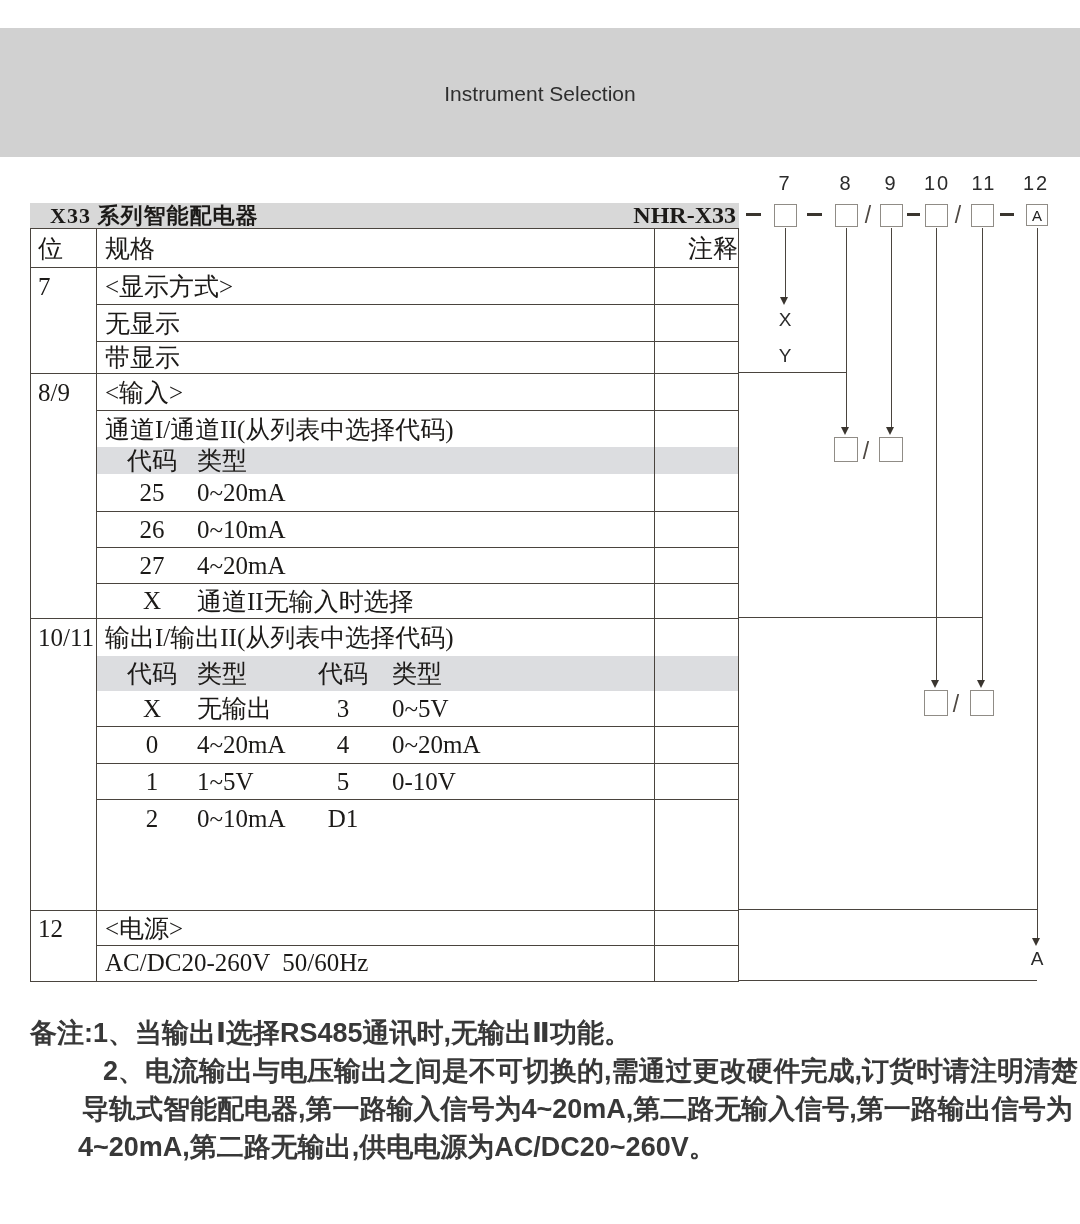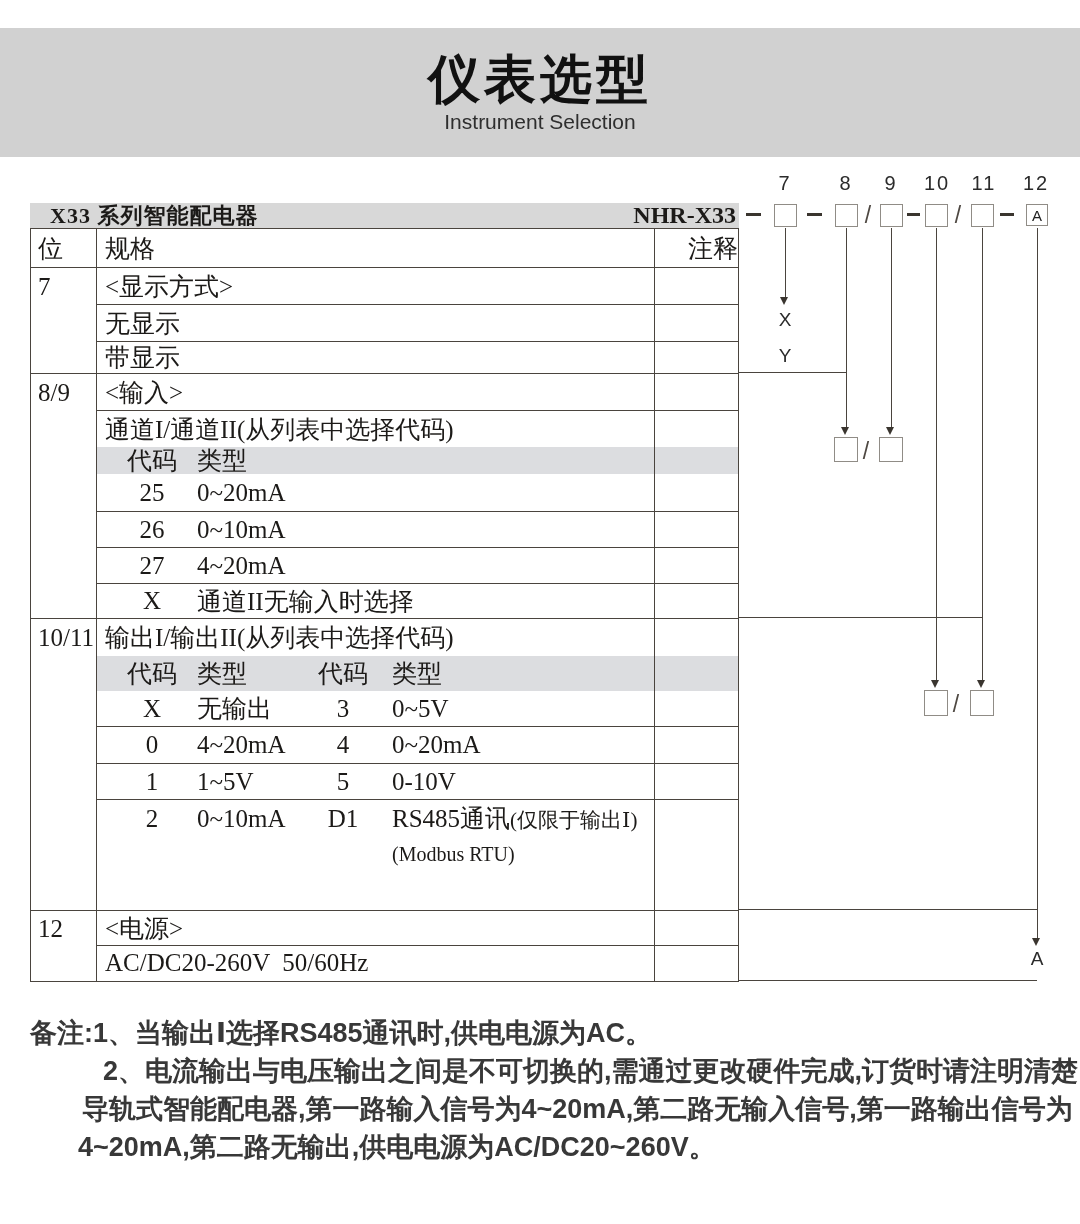--- a/index.html
+++ b/index.html
@@ -77,21 +77,20 @@
          font-family:"Liberation Sans","DejaVu Sans",sans-serif;
          font-weight:700;font-size:27px;color:var(--note-ink);}
   .note-line{height:38px;line-height:38px;white-space:nowrap;}
 </style>
 </head>
 <body>
 
 <div id="page">
 
   <div class="band">
-    <div class="title">仪表选型</div>
     <div class="subtitle">Instrument Selection</div>
   </div>
 
   <div class="pos-num" style="left:768px">7</div>
   <div class="pos-num" style="left:829px">8</div>
   <div class="pos-num" style="left:874px">9</div>
   <div class="pos-num" style="left:920px">10</div>
   <div class="pos-num" style="left:967px">11</div>
   <div class="pos-num" style="left:1019px">12</div>
 
@@ -227,24 +226,20 @@
           <div class="trow h36 bb code-row">
             <span class="c1">1</span>
             <span class="tt1">1~5V</span>
             <span class="c2">5</span>
             <span class="t2">0-10V</span>
           </div>
           <div class="trow h73 code-row top">
             <span class="c1 lh37">2</span>
             <span class="tt1 lh37">0~10mA</span>
             <span class="c2 lh37">D1</span>
-            <span class="t2">
-              <span class="lh37"><span>RS485通讯</span><span class="small-note">(仅限于输出Ⅰ)</span></span>
-              <span class="sub-line">(Modbus RTU)</span>
-            </span>
           </div>
         </div>
       </div>
 
       <div class="sec last" style="height:70px">
         <div class="pos-cell h35">12</div>
         <div class="rows">
           <div class="trow h35 bb">
               <span>&lt;电源&gt;</span>
             </div>
@@ -253,19 +248,19 @@
             </div>
         </div>
       </div>
 
       <div class="vdiv" style="left:65px"></div>
       <div class="vdiv" style="left:623px"></div>
     </div>
   </div>
 
   <div id="notes">
-    <div class="note-line" style="margin-left:30px">备注:1、当输出Ⅰ选择RS485通讯时,供电电源为AC。</div>
+    <div class="note-line" style="margin-left:30px">备注:1、当输出Ⅰ选择RS485通讯时,无输出Ⅱ功能。</div>
     <div class="note-line" style="margin-left:103px">2、电流输出与电压输出之间是不可切换的,需通过更改硬件完成,订货时请注明清楚。</div>
     <div class="note-line" style="margin-left:82px">导轨式智能配电器,第一路输入信号为4~20mA,第二路无输入信号,第一路输出信号为</div>
     <div class="note-line" style="margin-left:78px">4~20mA,第二路无输出,供电电源为AC/DC20~260V。</div>
   </div>
 
 </div>
 
 </body></html>

